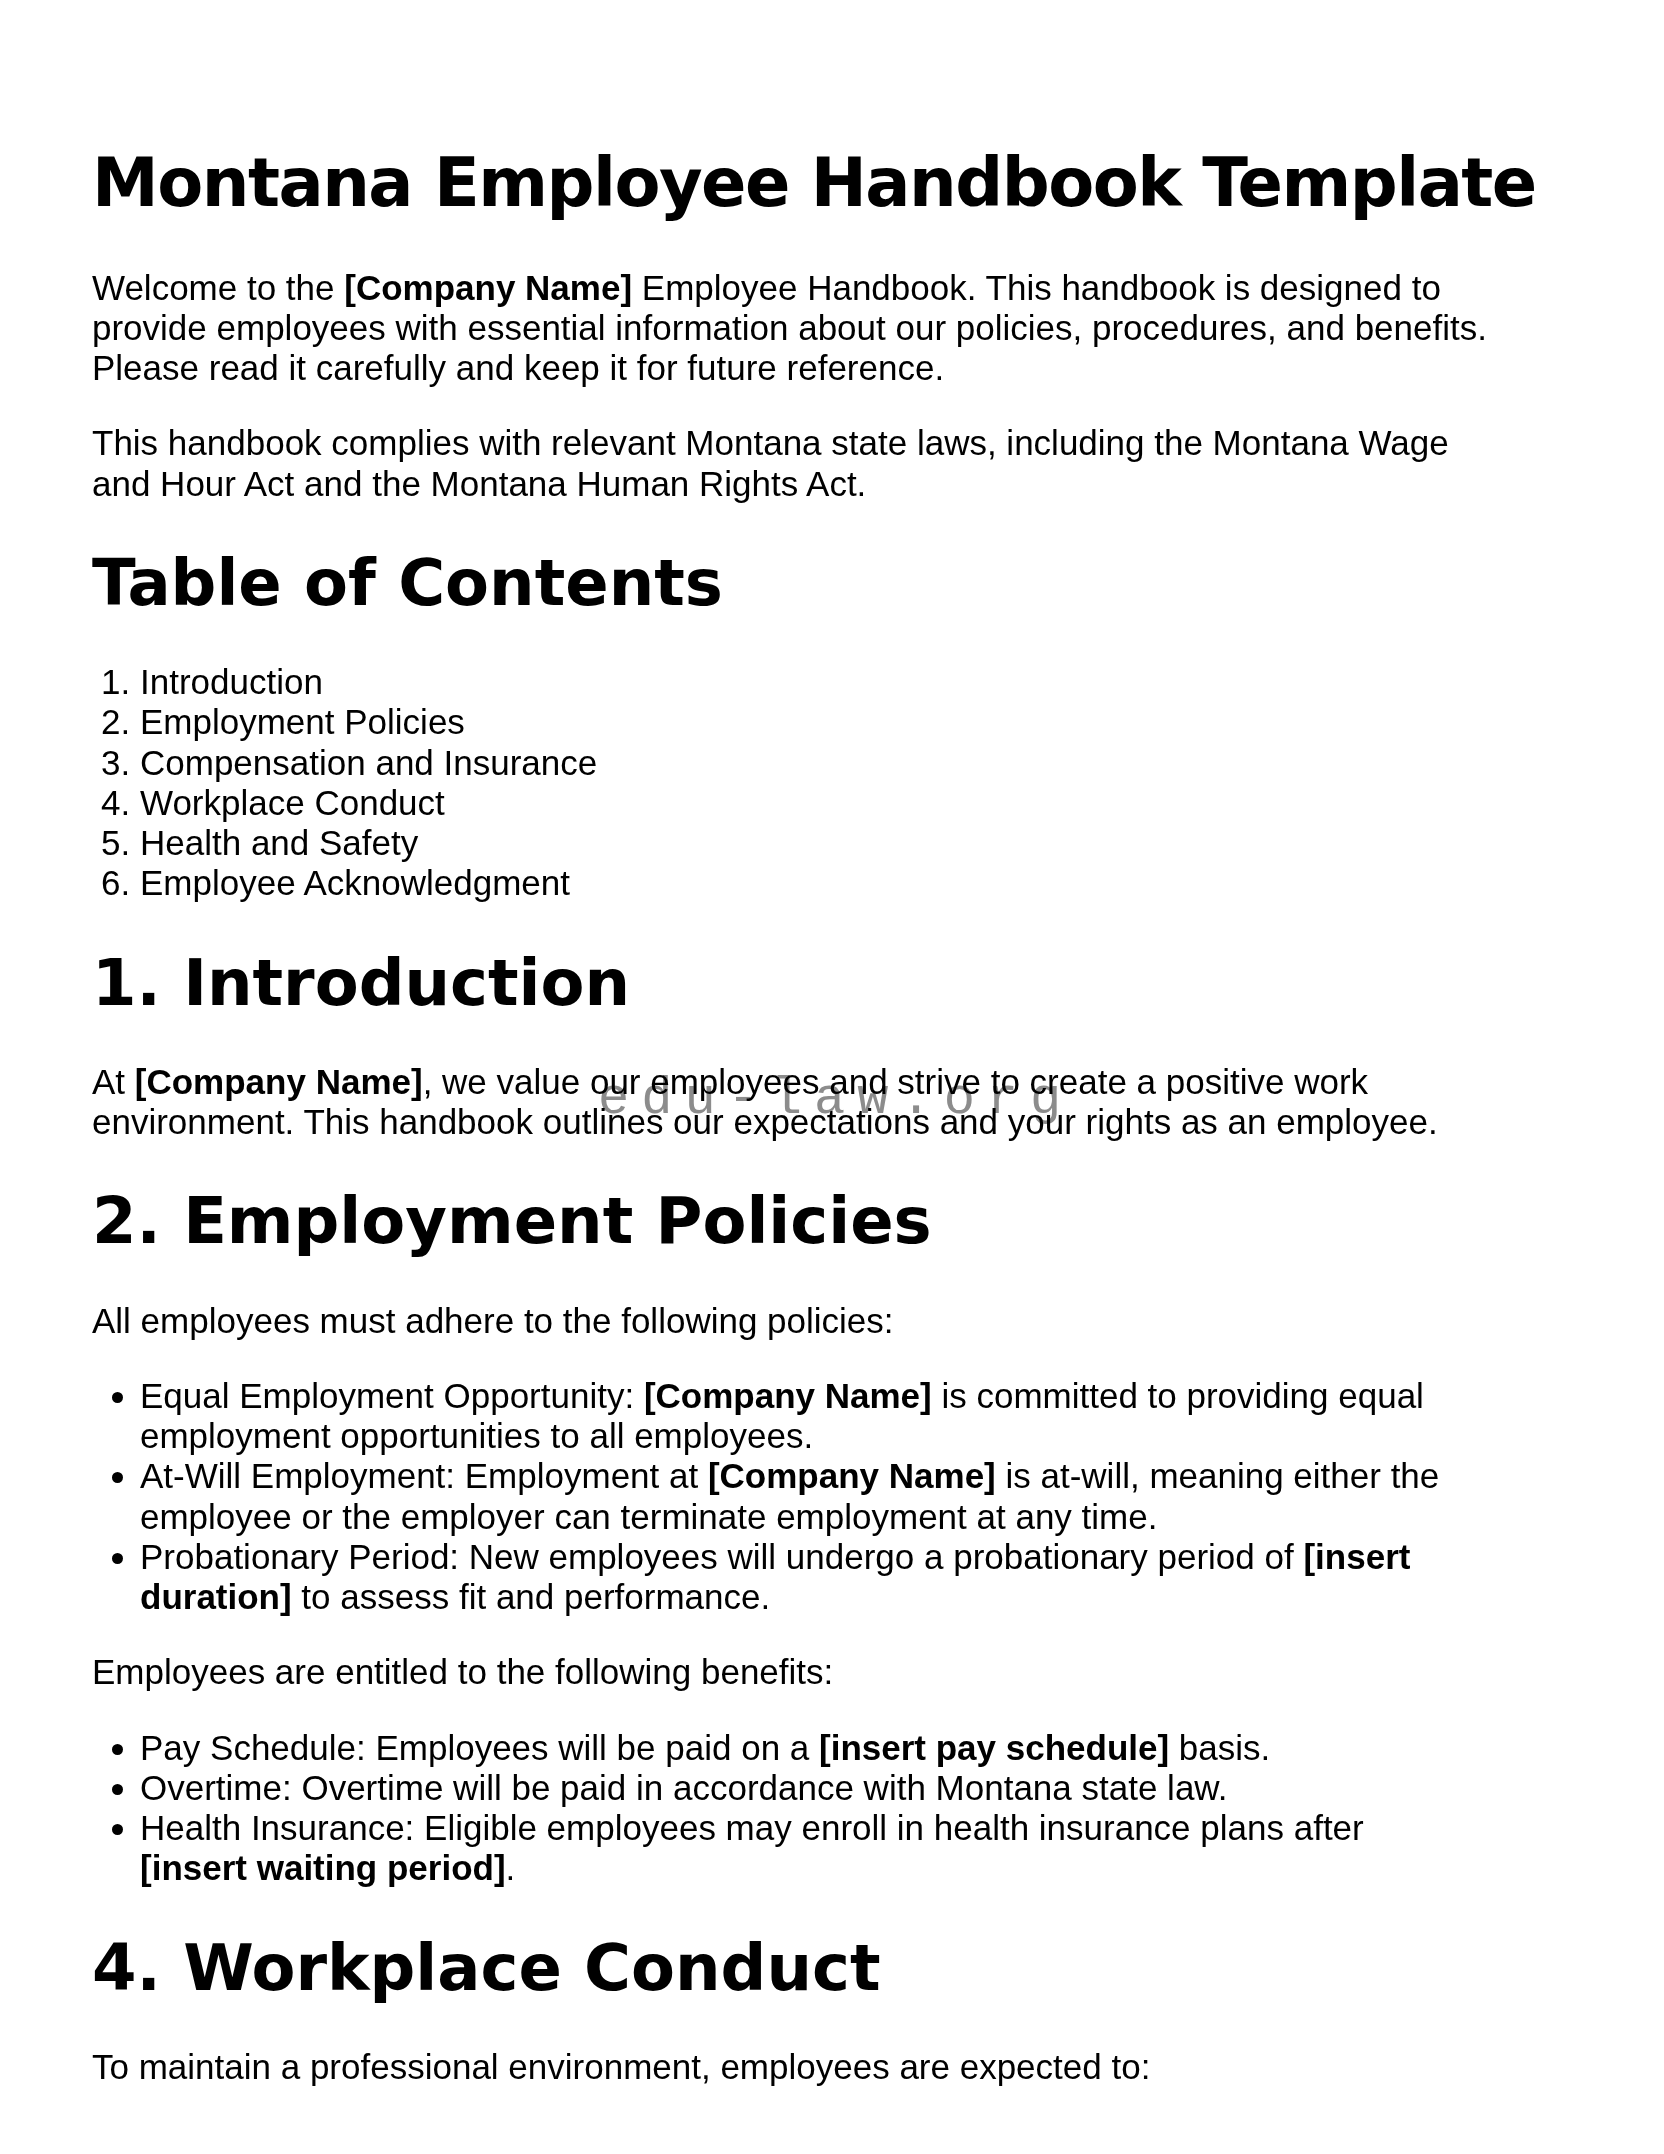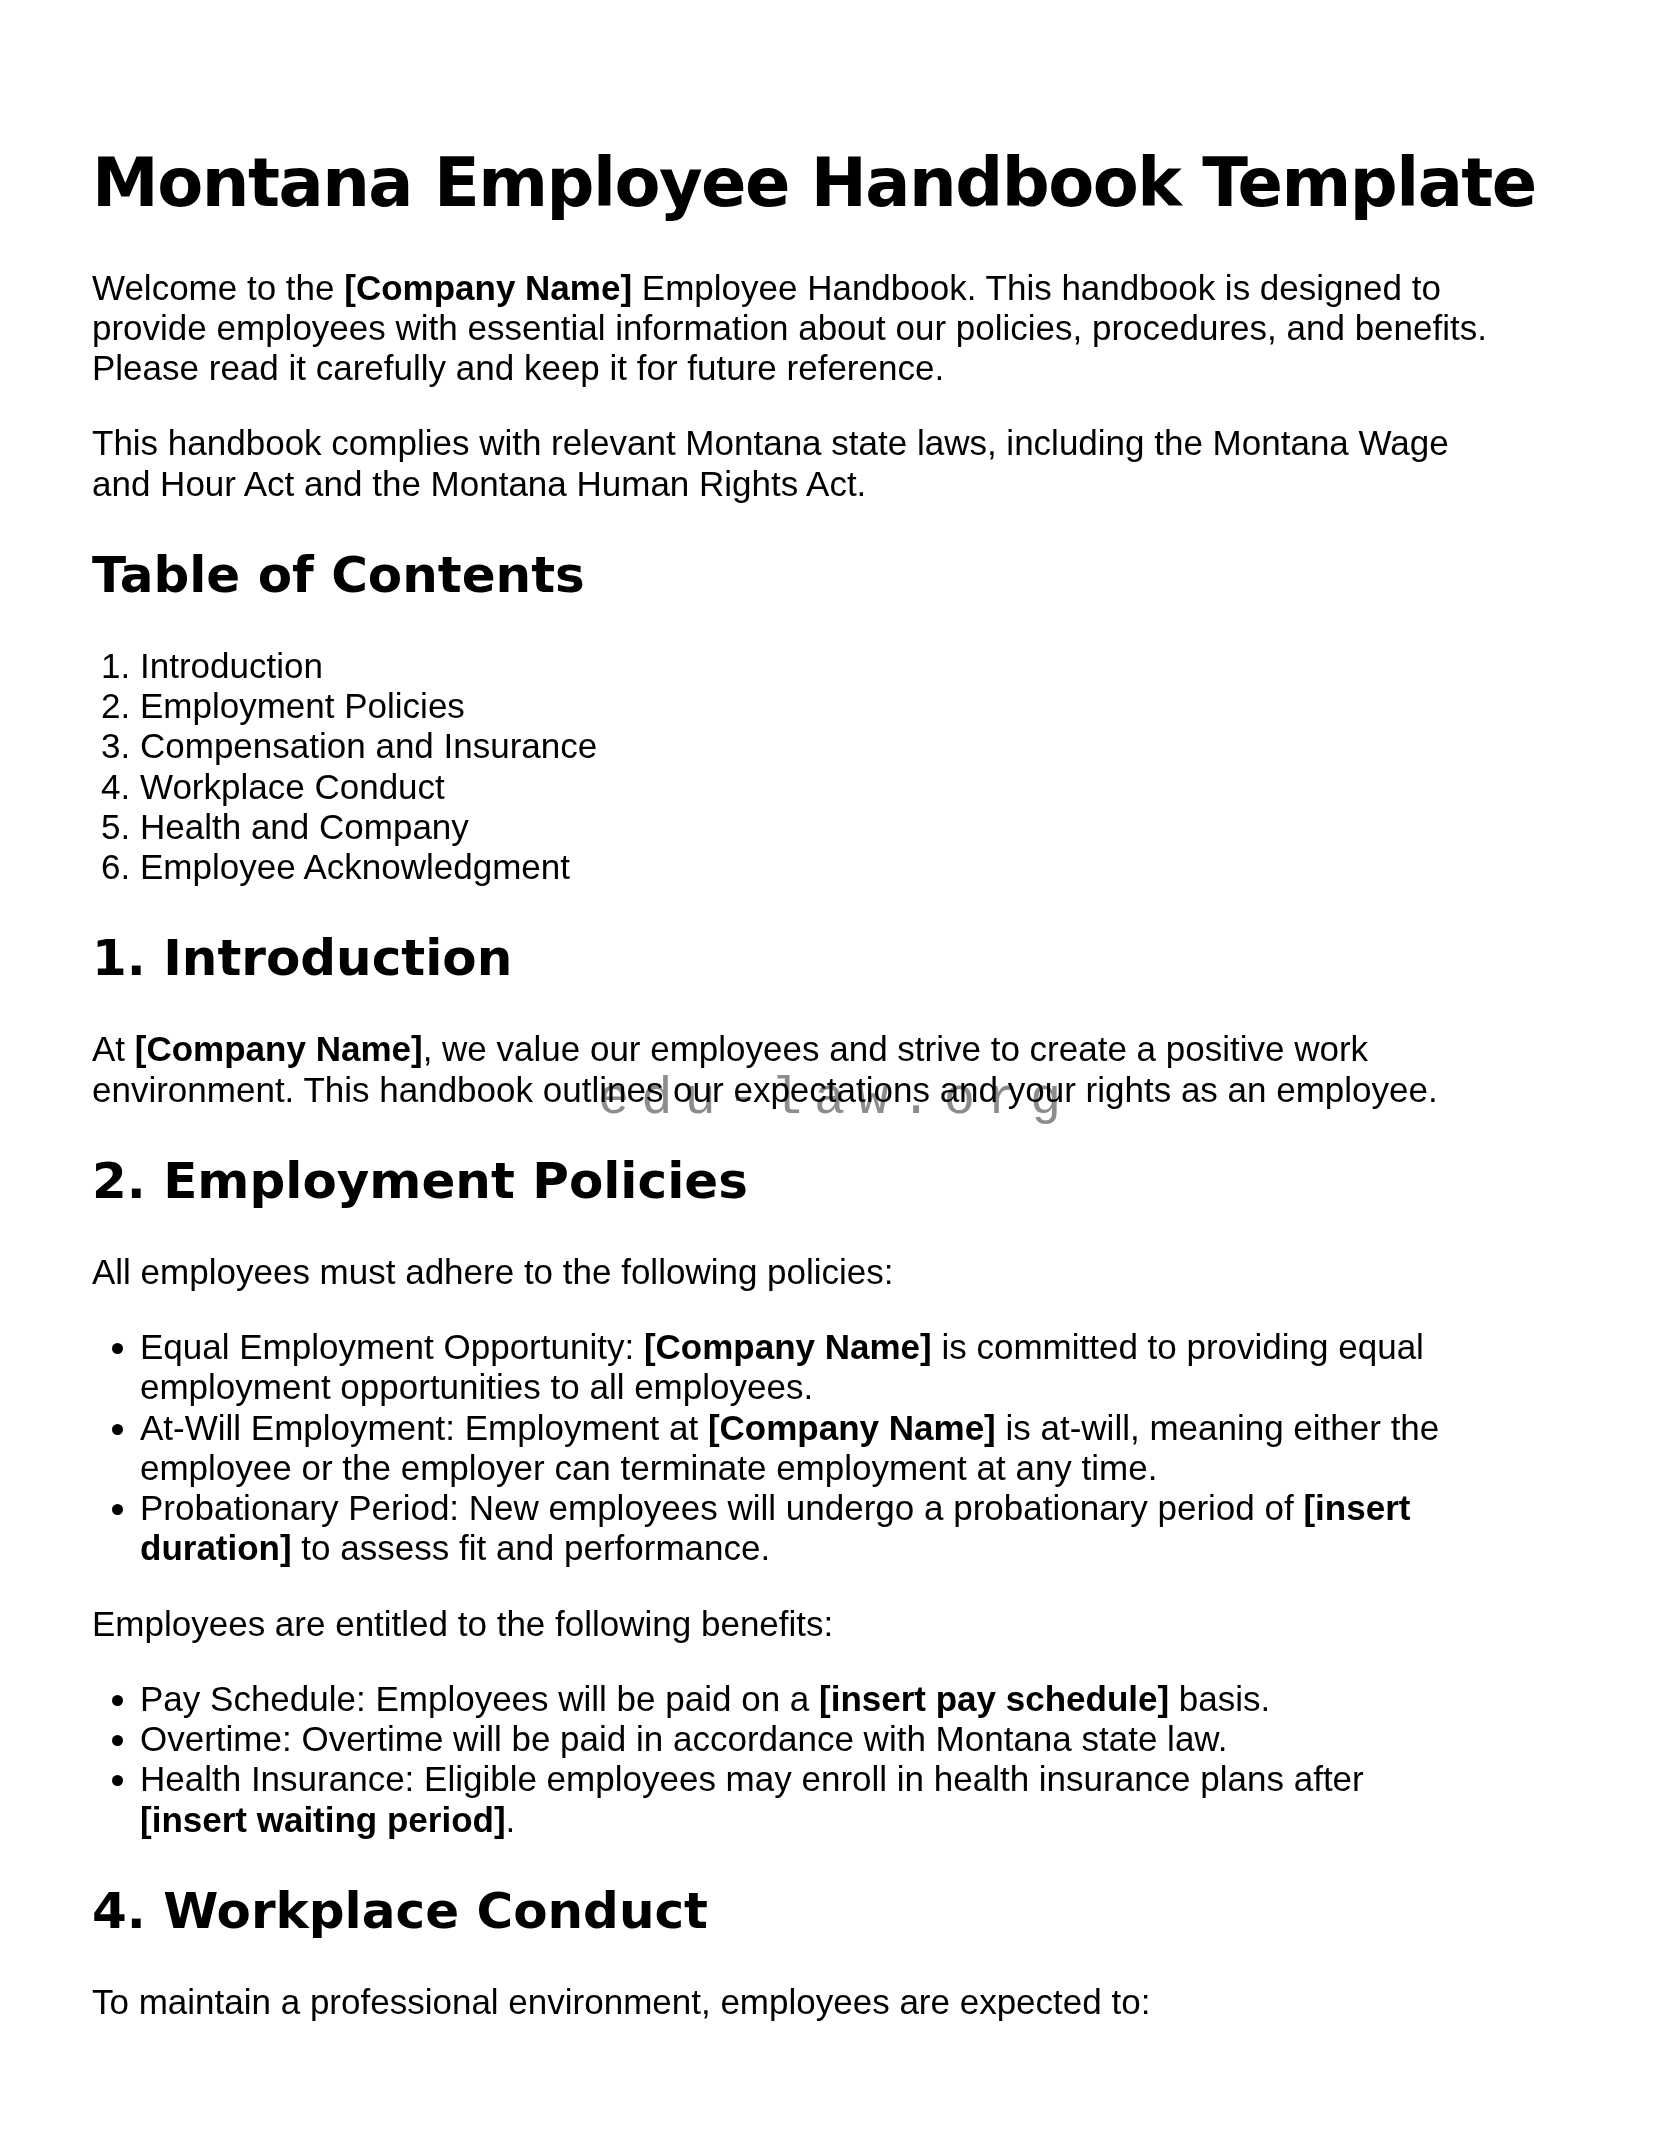--- a/index.html
+++ b/index.html
@@ -21,21 +21,21 @@
   h1 {
     font-family: "DejaVu Sans", "Liberation Sans", sans-serif;
     font-size: 67px;
     line-height: 1.16;
     font-weight: bold;
     letter-spacing: -1.5px;
     margin: 45px 0;
   }
   h2 {
     font-family: "DejaVu Sans", "Liberation Sans", sans-serif;
-    font-size: 50px;
+    font-size: 64px;
     line-height: 1.16;
     font-weight: bold;
     margin: 42px 0;
   }
   p { margin: 35px 0; white-space: pre-wrap; }
   ol, ul { margin: 35px 0; padding-left: 48px; }
   li { white-space: pre-wrap; }
   strong, .b { font-weight: bold; }
   .watermark {
     position: absolute;
@@ -65,21 +65,21 @@
     <p>This handbook complies with relevant Montana state laws, including the Montana Wage
 and Hour Act and the Montana Human Rights Act.</p>
 
     <h2>Table of Contents</h2>
 
     <ol>
       <li>Introduction</li>
       <li>Employment Policies</li>
       <li>Compensation and Insurance</li>
       <li>Workplace Conduct</li>
-      <li>Health and Company</li>
+      <li>Health and Safety</li>
       <li>Employee Acknowledgment</li>
     </ol>
 
     <h2>1. Introduction</h2>
 
     <p><span>At </span><strong>[Company Name]</strong><span>, we value our employees and strive to create a positive work
 environment. This handbook outlines our expectations and your rights as an employee.</span></p>
 
     <h2>2. Employment Policies</h2>
 

